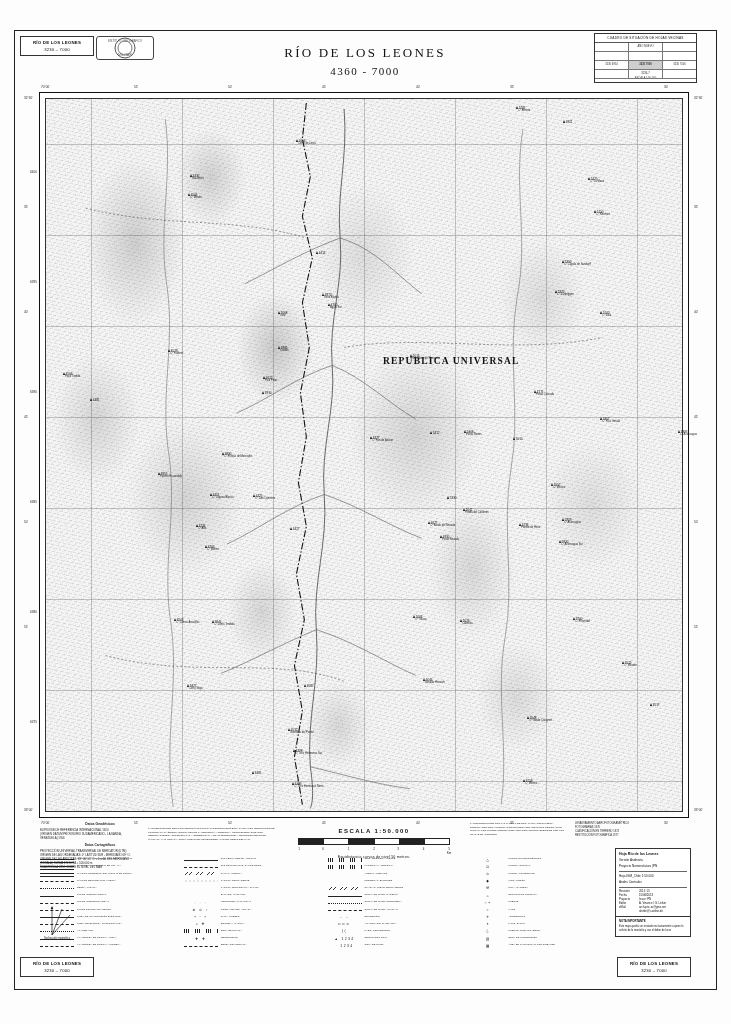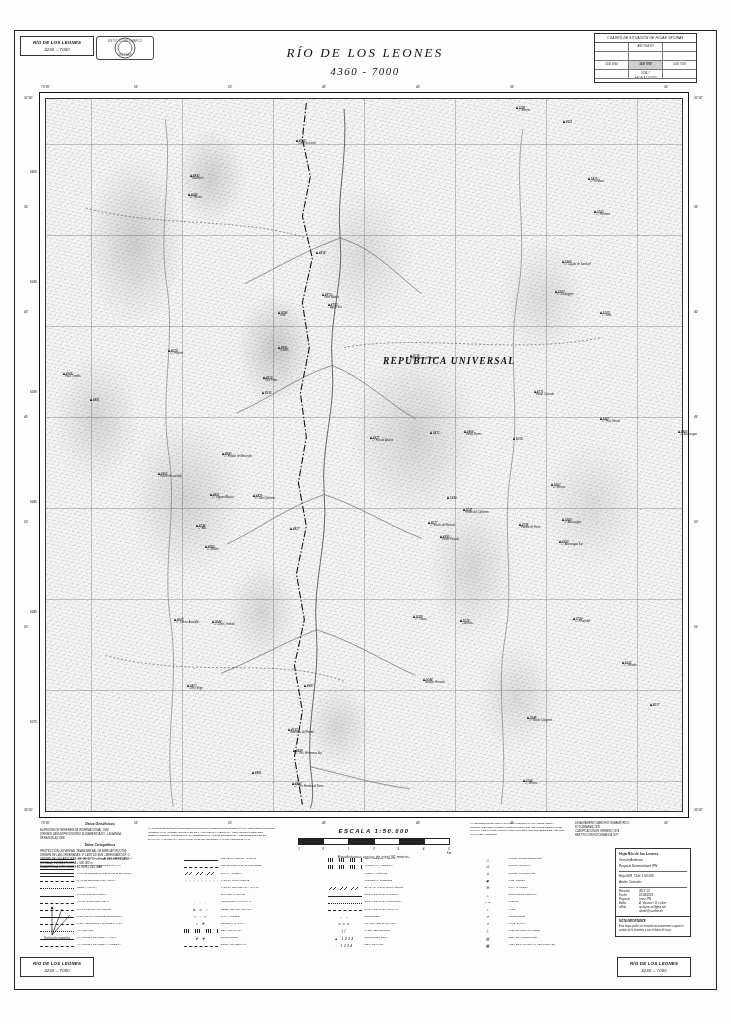--- a/index.html
+++ b/index.html
@@ -12,21 +12,20 @@
     height: 1024px;
     font-family: "Liberation Sans", sans-serif;
     color: #111;
     overflow: hidden;
   }
   .sheet {
     position: relative;
     width: 731px;
     height: 1024px;
     background: #fdfdfd;
-    font-style: italic;
   }
 
   
   .outer-frame {
     position: absolute;
     left: 14px;
     top: 30px;
     width: 703px;
     height: 960px;
     border: 1px solid #222;

